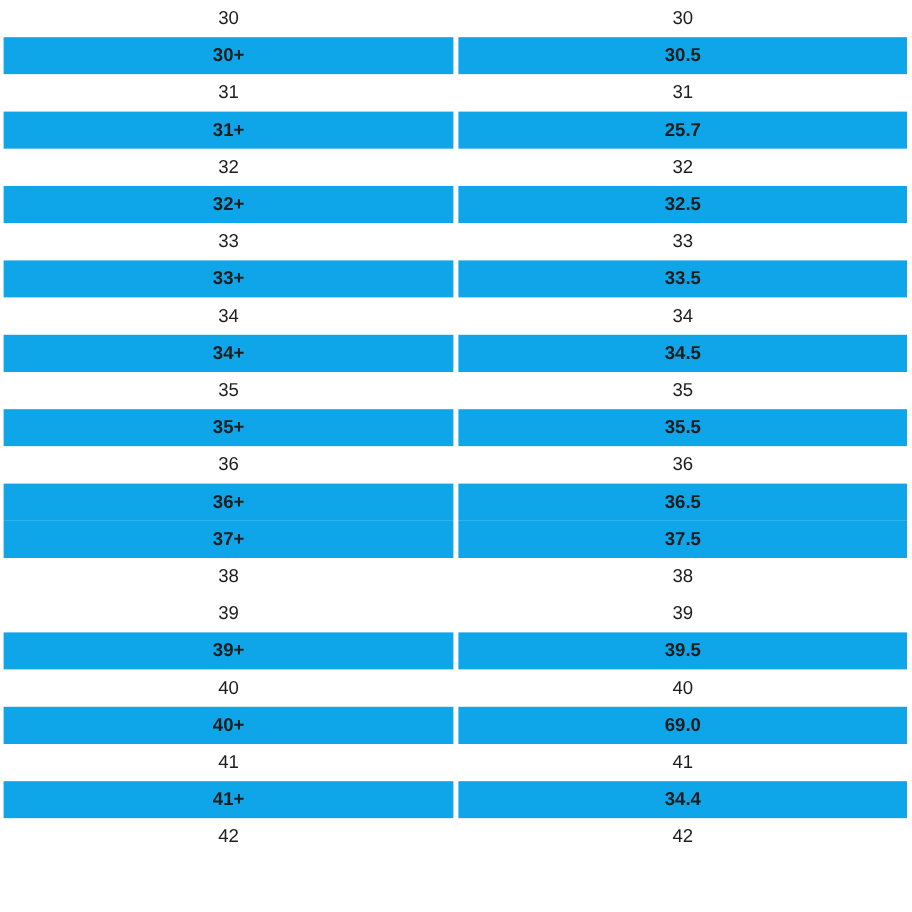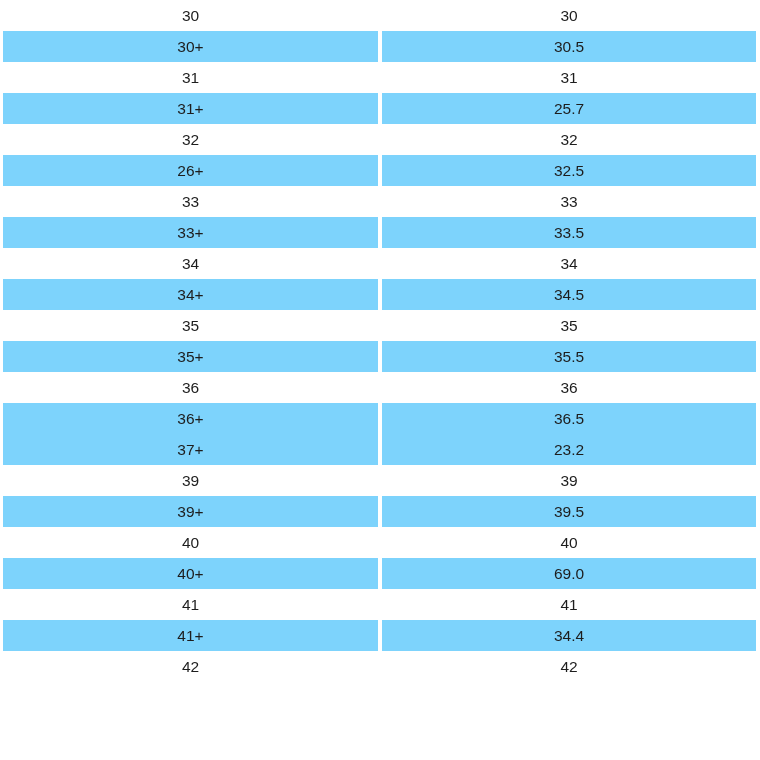--- a/index.html
+++ b/index.html
@@ -40,21 +40,22 @@
 
   
   .cell-edge-left  { width: 3px;   background: #ffffff !important; }
   .cell-col1       { width: 375px; }
   .cell-gap        { width: 4px;   background: #ffffff !important; }
   .cell-col2       { width: 374px; }
   .cell-edge-right { width: 4px;   background: #ffffff !important; }
 
   .table-row.striped .cell-col1,
   .table-row.striped .cell-col2 {
-    background: #7dd3fc;
+    background: #0ea5e9;
+    font-weight: bold;
   }
 </style>
 </head>
 <body>
 
 <table class="size-table">
   <tbody>
       <tr class="table-row">
         <td class="cell cell-edge-left"></td>
         <td class="cell cell-col1">30</td>
@@ -85,21 +86,21 @@
       </tr>
       <tr class="table-row">
         <td class="cell cell-edge-left"></td>
         <td class="cell cell-col1">32</td>
         <td class="cell cell-gap"></td>
         <td class="cell cell-col2">32</td>
         <td class="cell cell-edge-right"></td>
       </tr>
       <tr class="table-row striped">
         <td class="cell cell-edge-left"></td>
-        <td class="cell cell-col1">26+</td>
+        <td class="cell cell-col1">32+</td>
         <td class="cell cell-gap"></td>
         <td class="cell cell-col2">32.5</td>
         <td class="cell cell-edge-right"></td>
       </tr>
       <tr class="table-row">
         <td class="cell cell-edge-left"></td>
         <td class="cell cell-col1">33</td>
         <td class="cell cell-gap"></td>
         <td class="cell cell-col2">33</td>
         <td class="cell cell-edge-right"></td>
@@ -150,21 +151,28 @@
         <td class="cell cell-edge-left"></td>
         <td class="cell cell-col1">36+</td>
         <td class="cell cell-gap"></td>
         <td class="cell cell-col2">36.5</td>
         <td class="cell cell-edge-right"></td>
       </tr>
       <tr class="table-row striped">
         <td class="cell cell-edge-left"></td>
         <td class="cell cell-col1">37+</td>
         <td class="cell cell-gap"></td>
-        <td class="cell cell-col2">23.2</td>
+        <td class="cell cell-col2">37.5</td>
+        <td class="cell cell-edge-right"></td>
+      </tr>
+      <tr class="table-row">
+        <td class="cell cell-edge-left"></td>
+        <td class="cell cell-col1">38</td>
+        <td class="cell cell-gap"></td>
+        <td class="cell cell-col2">38</td>
         <td class="cell cell-edge-right"></td>
       </tr>
       <tr class="table-row">
         <td class="cell cell-edge-left"></td>
         <td class="cell cell-col1">39</td>
         <td class="cell cell-gap"></td>
         <td class="cell cell-col2">39</td>
         <td class="cell cell-edge-right"></td>
       </tr>
       <tr class="table-row striped">

